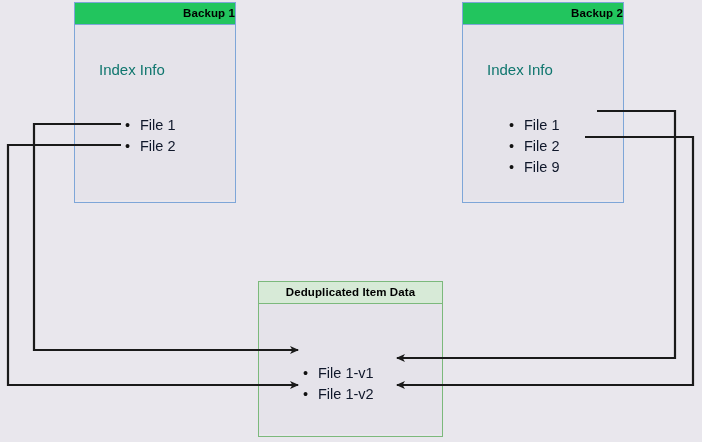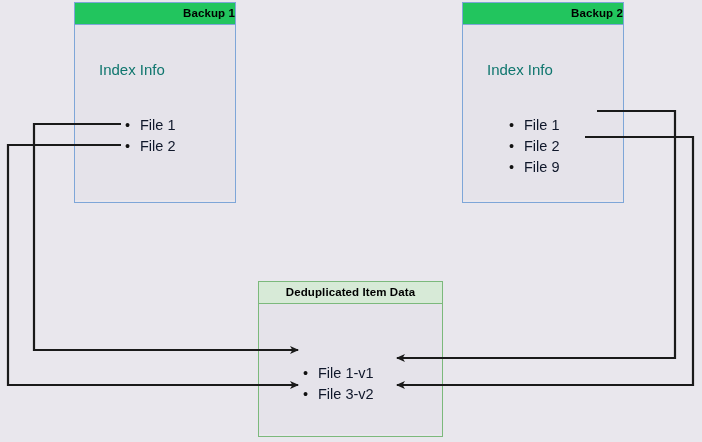--- a/index.html
+++ b/index.html
@@ -124,21 +124,21 @@
         <li>File 9</li>
       </ul>
     </div>
   </div>
 
   <div class="box box-green" style="left:258px; top:281px; width:185px; height:156px;">
     <div class="box-header">Deduplicated Item Data</div>
     <div class="box-body" style="height:130px;">
       <ul class="file-list" style="left:44px; top:28px;margin-top:31px;">
         <li>File 1-v1</li>
-        <li>File 3-v2</li>
+        <li>File 1-v2</li>
       </ul>
     </div>
   </div>
 
   <svg class="wires" viewBox="0 0 702 442" width="702" height="442">
     <defs>
       <marker id="arrowR" markerWidth="9" markerHeight="9" refX="8" refY="4.5" orient="auto" markerUnits="userSpaceOnUse">
         <path d="M0,0.6 L9,4.5 L0,8.4 L2.4,4.5 Z" fill="#1a1a1a"></path>
       </marker>
     </defs>

